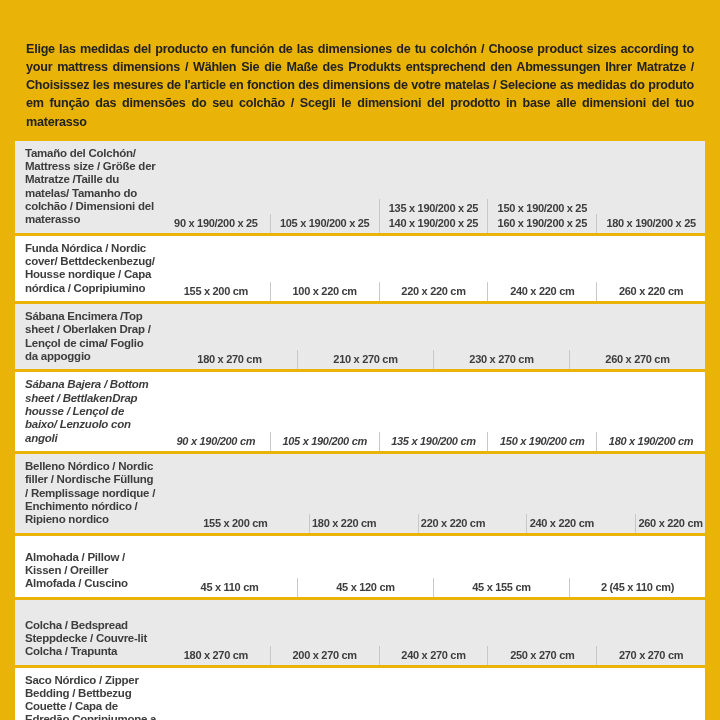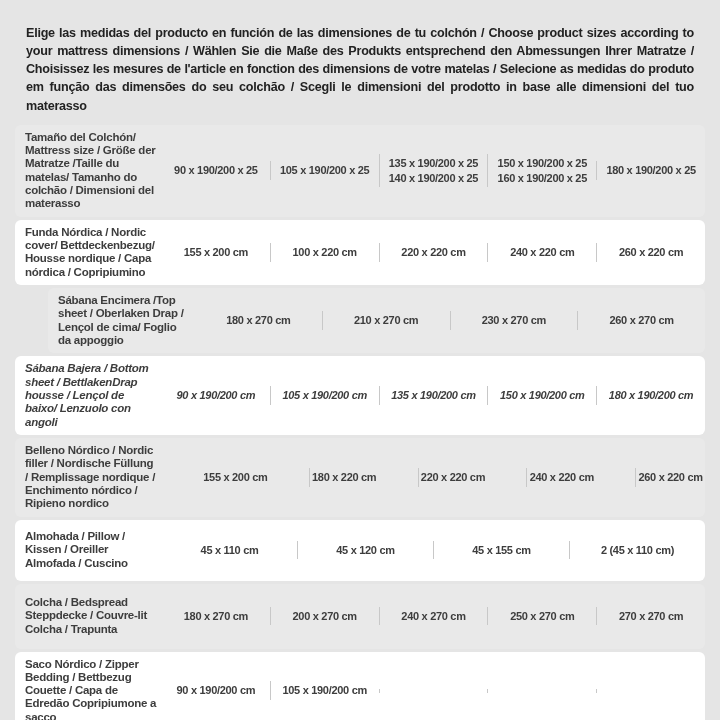--- a/index.html
+++ b/index.html
@@ -8,48 +8,47 @@
     background: #ffffff;
     width: 720px;
     height: 720px;
     overflow: hidden;
     font-family: "Liberation Sans", sans-serif;
   }
   .page {
     width: 720px;
     height: 720px;
     box-sizing: border-box;
-    padding-top: 24px;
-    background: #e5e5e5;
+    padding-top: 40px;
+    background: #eab308;
   }
   .intro {
     margin: 0 26px 10px 26px;
     font-size: 12.6px;
     line-height: 1.44;
     font-weight: 700;
     color: #222222;
     letter-spacing: -0.25px;
     text-align: justify;
   }
   .size-table {
     margin: 0 15px;
     display: flex;
     flex-direction: column;
     row-gap: 3px;
   }
   .trow {
     display: flex;
-    align-items: center;
+    align-items: flex-end;
     background: #ffffff;
-    border-radius: 6px;
   }
   .trow.gray { background: #e9e9e9; }
   .trow:nth-child(1) { min-height: 70px; }
   .trow:nth-child(2) { min-height: 64px; }
-  .trow:nth-child(3) { min-height: 65px; margin-left: 33px; }
+  .trow:nth-child(3) { min-height: 65px; }
   .trow:nth-child(4) { min-height: 71px; font-style: italic; }
   .trow:nth-child(5) { min-height: 68px; gap: 39px; }
   .trow:nth-child(6) { min-height: 61px; }
   .trow:nth-child(7) { min-height: 65px; }
   .trow:nth-child(8) { min-height: 61px; }
   .label-cell {
     width: 147px;
     flex: 0 0 147px;
     box-sizing: border-box;
     padding: 6px 4px 6px 10px;

